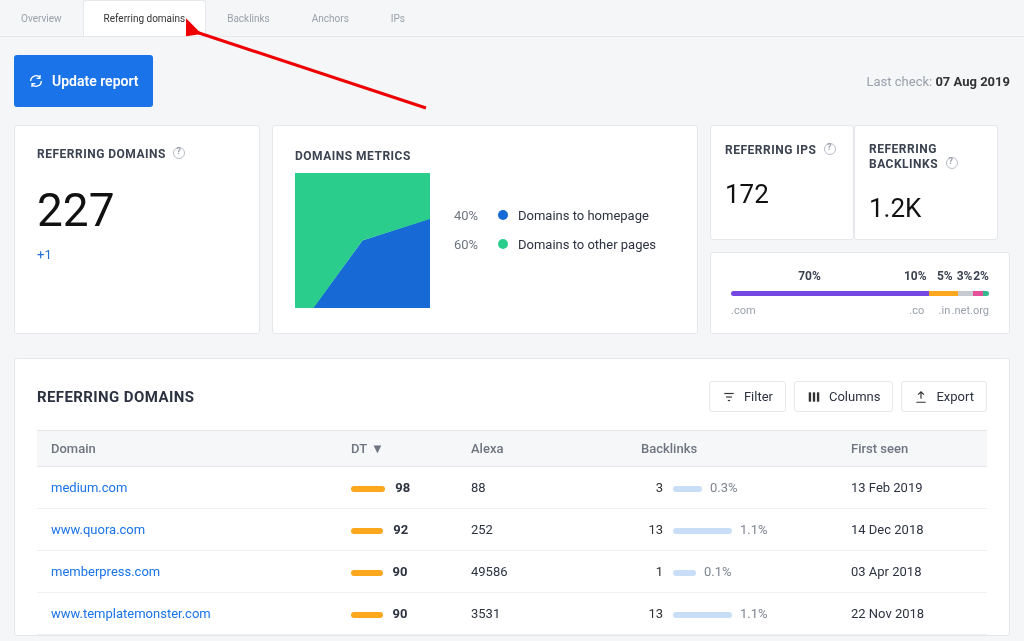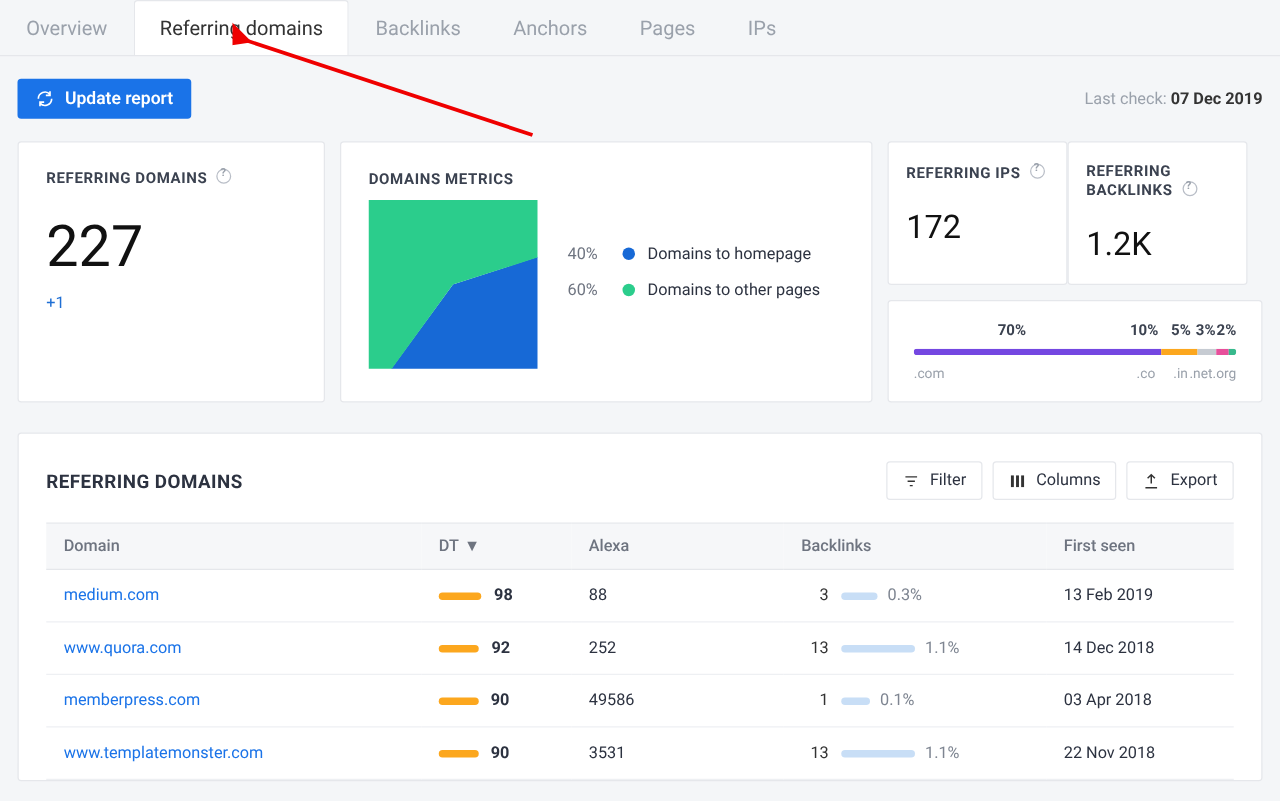--- a/index.html
+++ b/index.html
@@ -18,25 +18,25 @@
     --gray:#c6cbd2;
     --pink:#e74f9b;
     --teal:#37b98c;
     --link:#1a73e8;
   }
   *{box-sizing:border-box;font-family:"Segoe UI",Roboto,Arial,sans-serif}
   body{margin:0;background:var(--bg);color:var(--text);font-size:13px}
   .page{padding:0 14px 14px 14px;position:relative}
   
   .tabs{display:flex;gap:0;background:var(--bg);border-bottom:1px solid var(--border);margin:0 -14px}
-  .tab{padding:12px 20px;color:#9aa1ab;border:1px solid transparent;border-bottom:none;border-radius:3px 3px 0 0;cursor:pointer;font-size:16px}
+  .tab{padding:12px 20px;color:#9aa1ab;border:1px solid transparent;border-bottom:none;border-radius:3px 3px 0 0;cursor:pointer;font-size:10px}
   .tab.active{background:#fff;color:#333;border-color:var(--border)}
   
   .toolbar{display:flex;justify-content:space-between;align-items:center;margin:18px 0}
-  .btn{display:inline-flex;align-items:center;gap:8px;background:var(--btn);color:#fff;border:none;border-radius:3px;padding:8px 14px;font-weight:600;cursor:pointer;font-size:14px}
+  .btn{display:inline-flex;align-items:center;gap:8px;background:var(--btn);color:#fff;border:none;border-radius:3px;padding:18px 14px;font-weight:600;cursor:pointer;font-size:14px}
   .btn svg{width:16px;height:16px;fill:none;stroke:#fff;stroke-width:2}
   .lastcheck{color:#9aa1ab;font-size:13px}
   .lastcheck b{color:#333;font-weight:700}
   
   .arrow{position:absolute;top:18px;left:186px;pointer-events:none}
   
   .row{display:flex;gap:12px}
   .card{background:var(--card);border:1px solid var(--border);border-radius:3px;padding:20px 22px;min-height:200px}
   .card h4{margin:0 0 22px 0;font-size:12px;letter-spacing:.5px;color:#3b4250;font-weight:700}
   .help{display:inline-block;width:12px;height:12px;border:1px solid #b9bec7;border-radius:50%;margin-left:4px;position:relative;top:1px}
@@ -91,33 +91,32 @@
         </marker>
       </defs>
     <line x1="240" y1="90" x2="10" y2="14" stroke="#ef0000" stroke-width="3" marker-end="url(#ah)"></line>
   </svg>
 
   <div class="tabs" id="tabs">
       <div class="tab">Overview</div>
       <div class="tab active">Referring domains</div>
       <div class="tab">Backlinks</div>
       <div class="tab">Anchors</div>
-      <div class="tab">Pages</div>
       <div class="tab">IPs</div>
     </div>
 
   <div class="toolbar">
     <button class="btn">
       <svg viewBox="0 0 24 24">
           <path d="M4 12a8 8 0 0 1 14-5.3M20 12a8 8 0 0 1-14 5.3M18 3v5h-5M6 21v-5h5"></path>
         </svg>
       <span>Update report</span>
     </button>
     <div class="lastcheck">
-      <span>Last check: </span><b>07 Dec 2019</b>
+      <span>Last check: </span><b>07 Aug 2019</b>
     </div>
   </div>
 
   <div class="row">
     <div class="card card-rd">
       <h4><span>REFERRING DOMAINS</span> <span class="help"></span></h4>
       <div class="big">227</div>
       <div class="delta">+1</div>
     </div>
 

